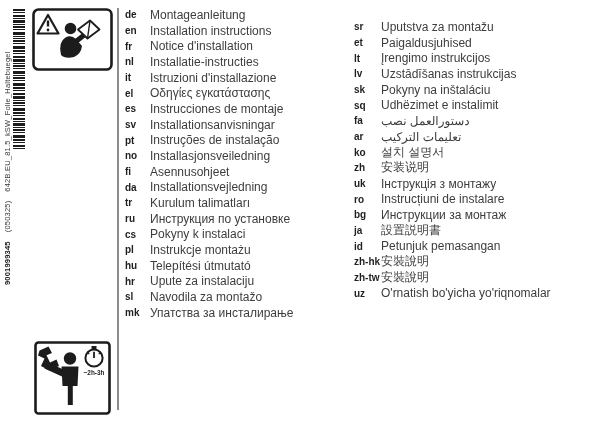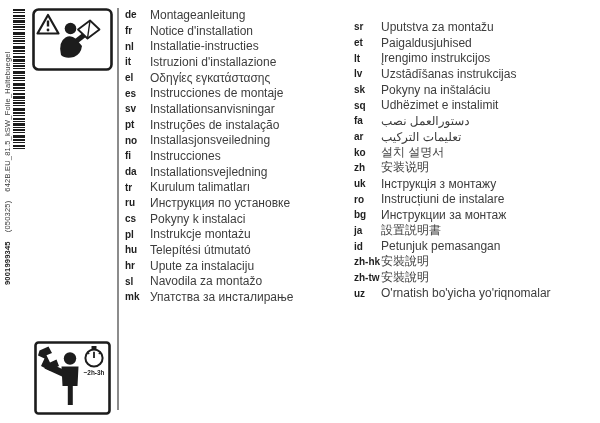--- a/index.html
+++ b/index.html
@@ -143,20 +143,24 @@
 
 <div class="divider" style="background: rgb(140, 140, 140);"></div>
 
 <div class="lang-col left">
 
     <div class="lang-row">
       <span class="lang-code">de</span>
       <span class="lang-label">Montageanleitung</span>
     </div>
 
+    <div class="lang-row">
+      <span class="lang-code">en</span>
+      <span class="lang-label">Installation instructions</span>
+    </div>
 
     <div class="lang-row">
       <span class="lang-code">fr</span>
       <span class="lang-label">Notice d'installation</span>
     </div>
 
     <div class="lang-row">
       <span class="lang-code">nl</span>
       <span class="lang-label">Installatie-instructies</span>
     </div>
@@ -186,21 +190,21 @@
       <span class="lang-label">Instruções de instalação</span>
     </div>
 
     <div class="lang-row">
       <span class="lang-code">no</span>
       <span class="lang-label">Installasjonsveiledning</span>
     </div>
 
     <div class="lang-row">
       <span class="lang-code">fi</span>
-      <span class="lang-label">Instrucciones</span>
+      <span class="lang-label">Asennusohjeet</span>
     </div>
 
     <div class="lang-row">
       <span class="lang-code">da</span>
       <span class="lang-label">Installationsvejledning</span>
     </div>
 
     <div class="lang-row">
       <span class="lang-code">tr</span>
       <span class="lang-label">Kurulum talimatları</span>

